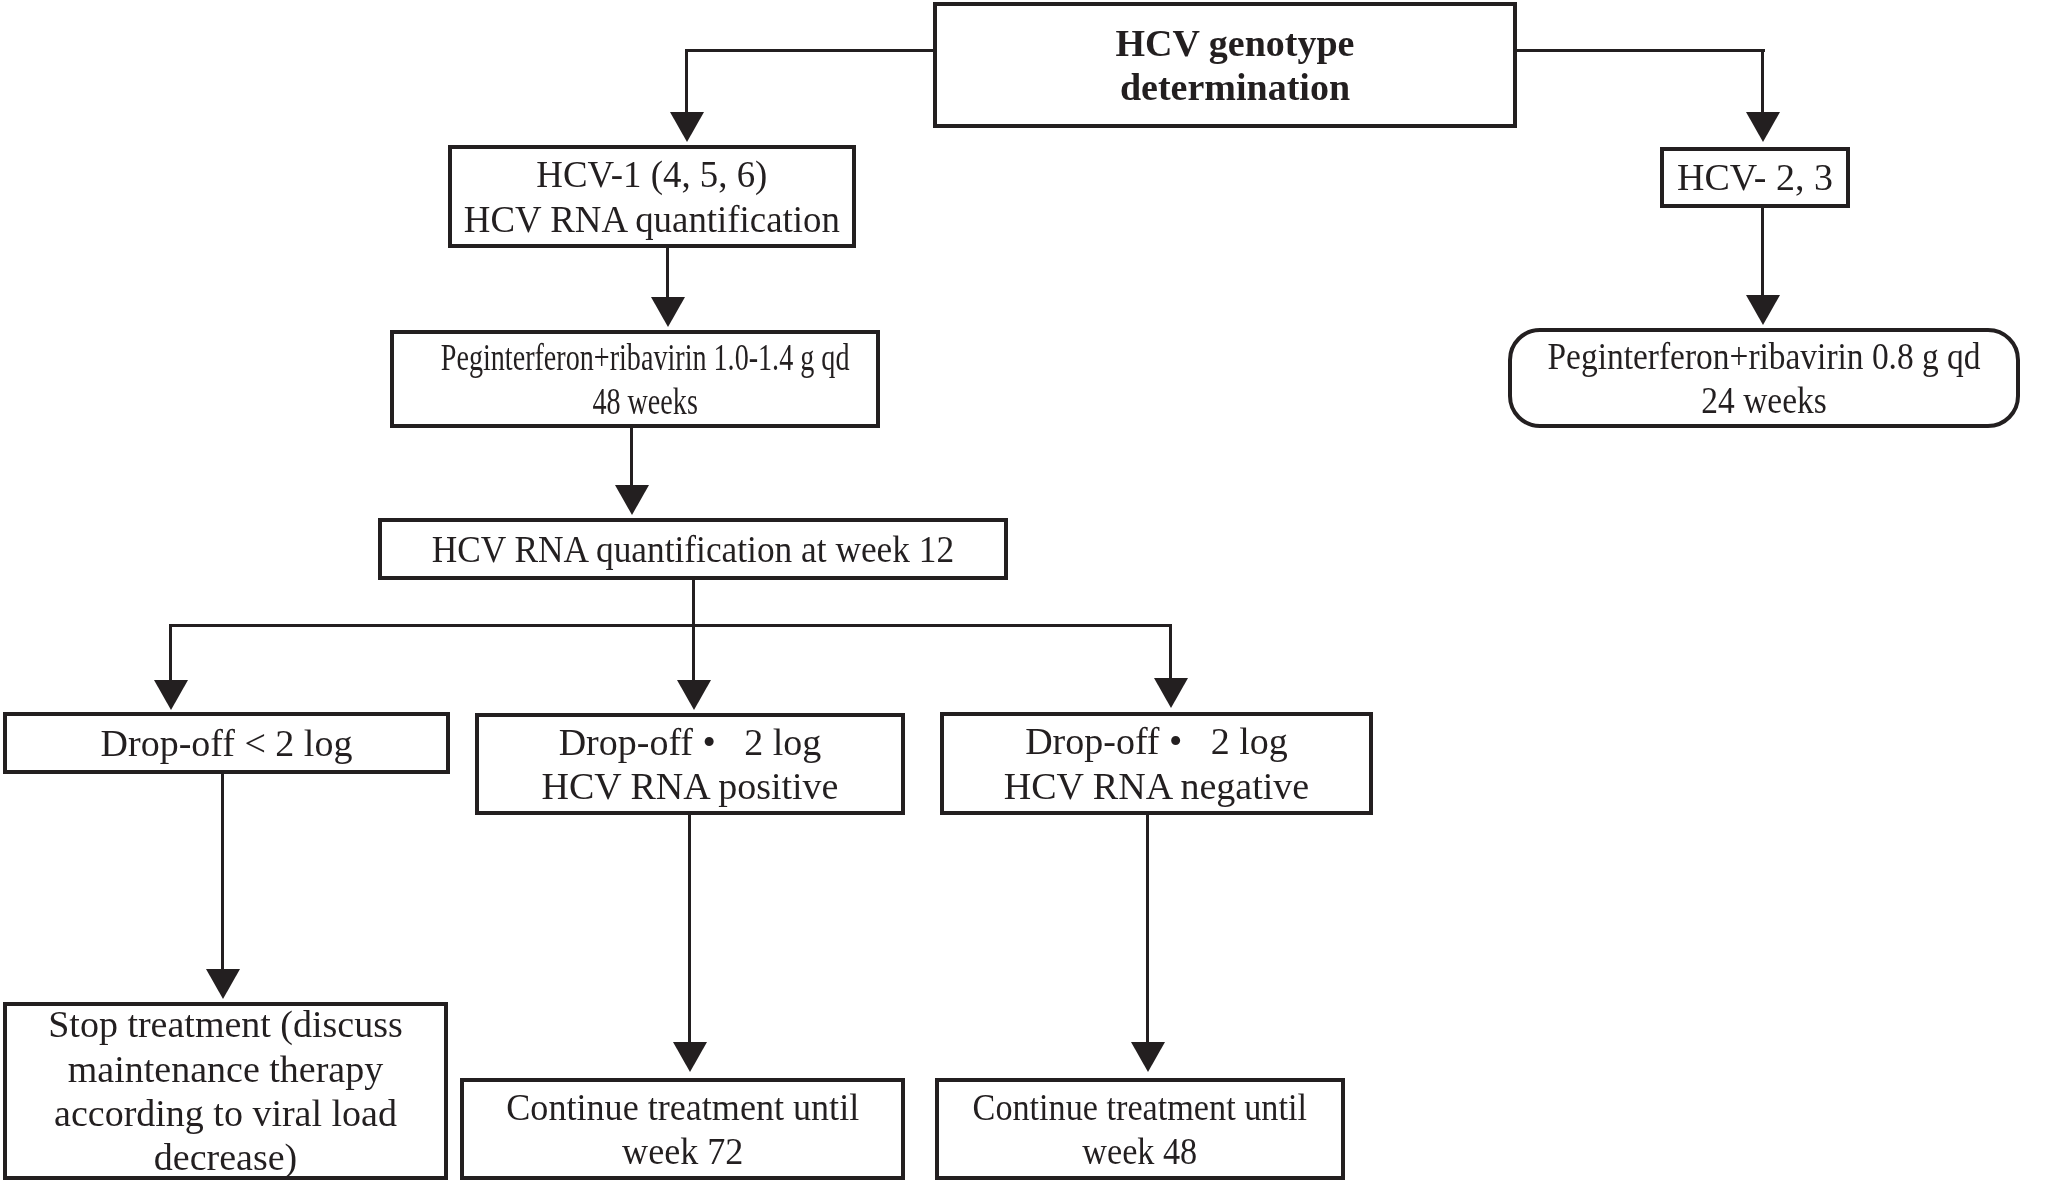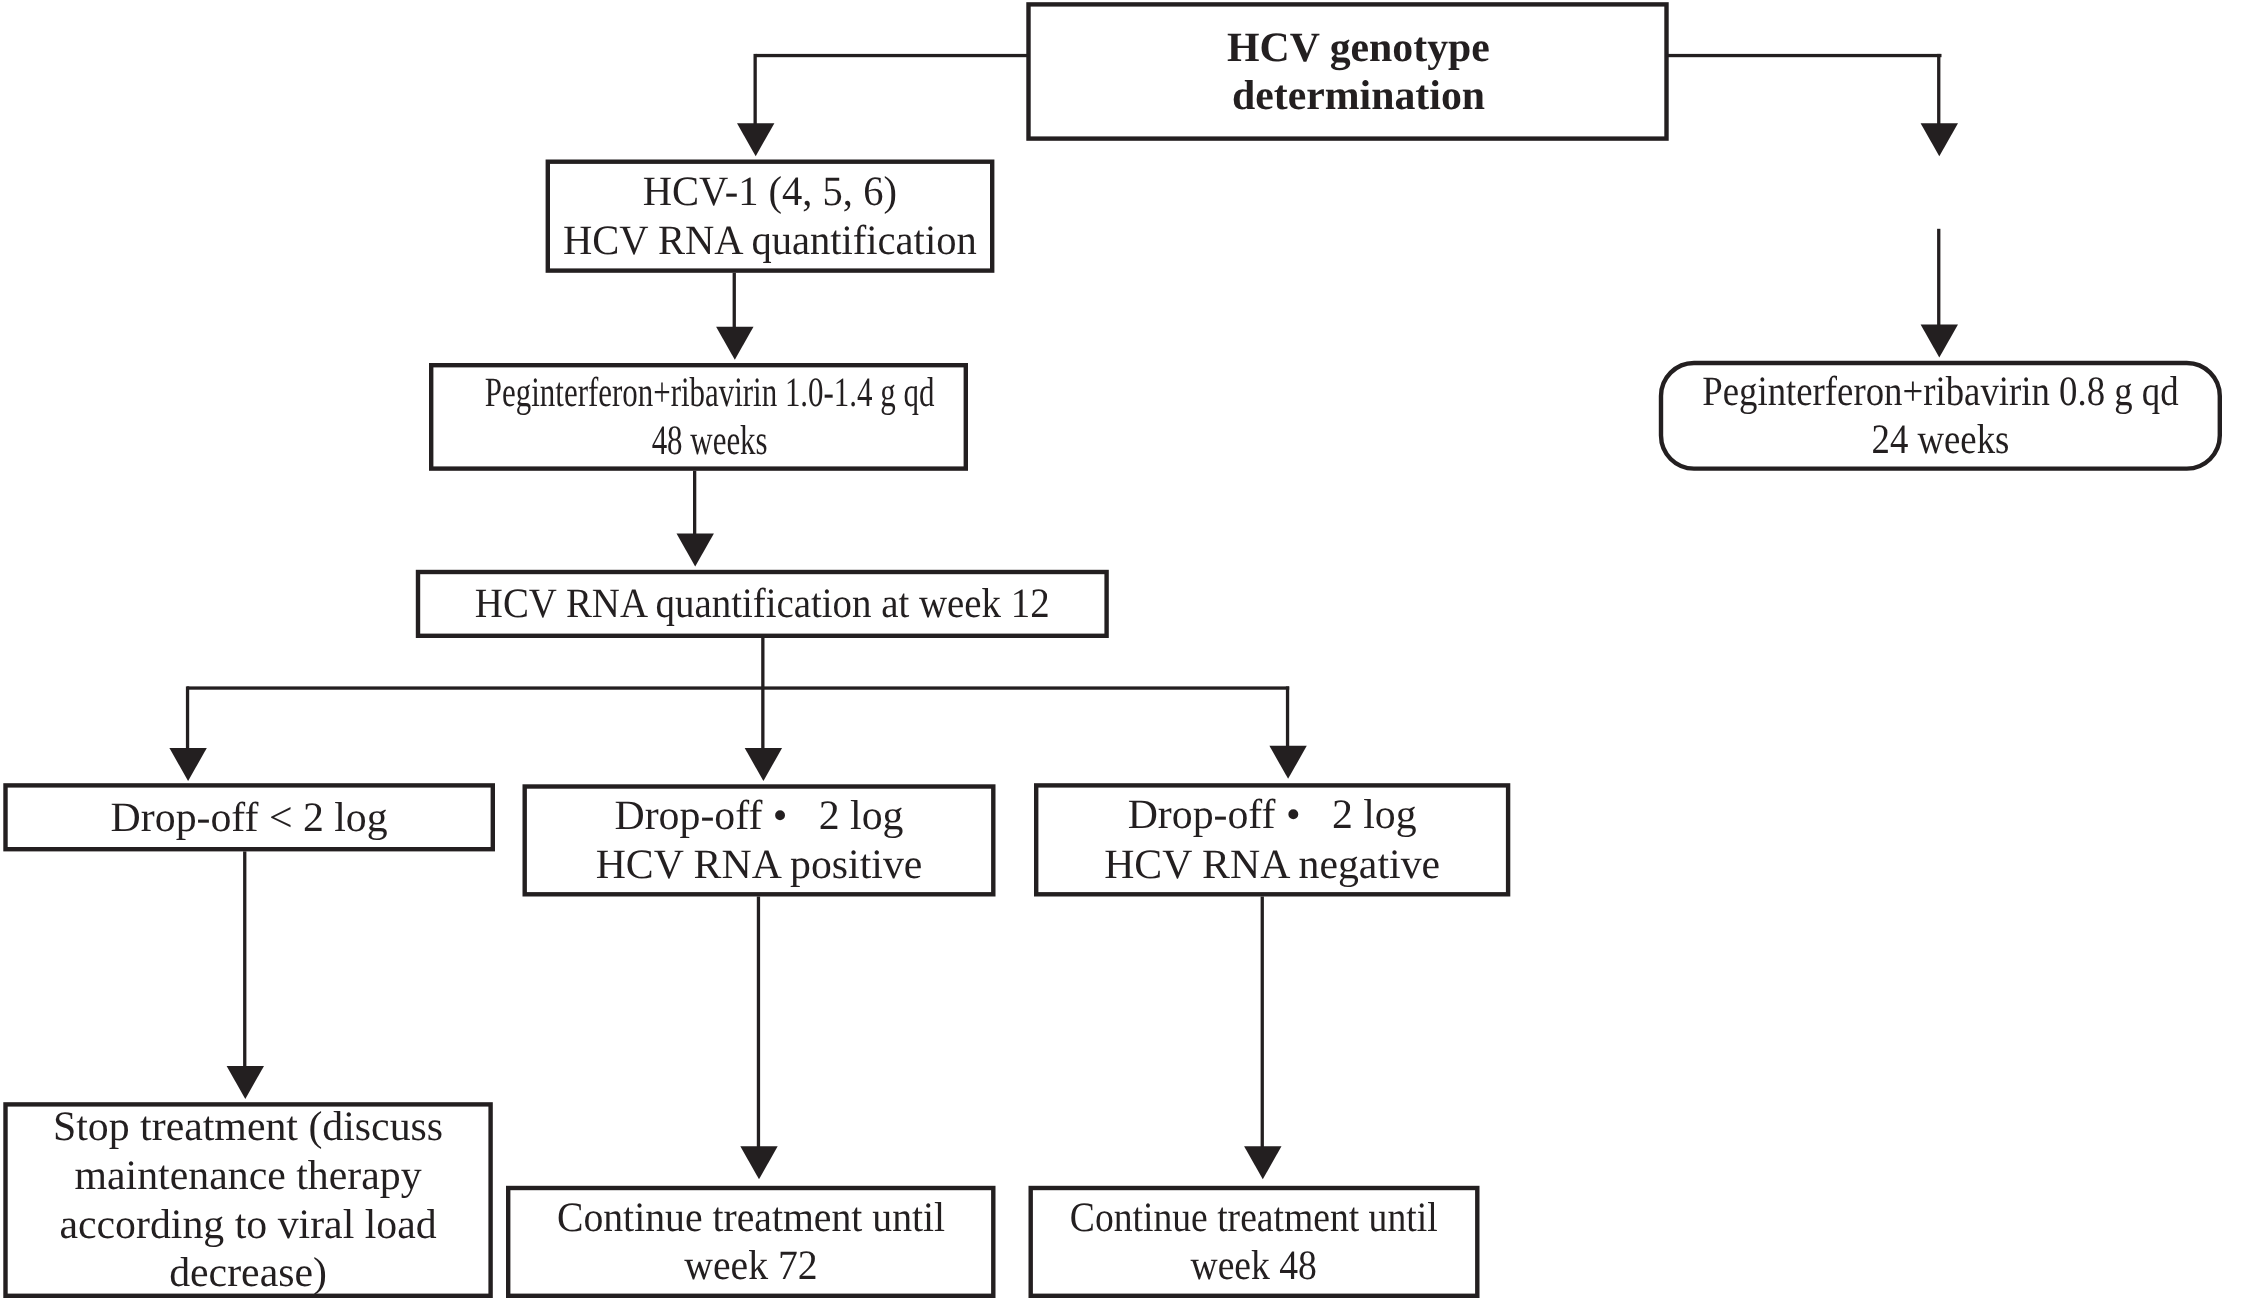--- a/index.html
+++ b/index.html
@@ -53,25 +53,28 @@
 </head>
 <body>
 
 <div class="stage">
 
   <div class="node" style="left:933px; top:2px; width:584px; height:126px;padding-left:20px;">
     <span class="txt bold">HCV genotype
 determination</span>
   </div>
 
-  <div class="node" style="left:496px; top:145px; width:408px; height:103px;">
+  <div class="node" style="left:448px; top:145px; width:408px; height:103px;">
     <span class="txt sx97">HCV-1 (4, 5, 6)
 HCV RNA quantification</span>
   </div>
 
+  <div class="node" style="left:1660px; top:147px; width:190px; height:61px;">
+    <span class="txt">HCV- 2, 3</span>
+  </div>
 
   <div class="node" style="left:390px; top:330px; width:490px; height:98px;padding-left:20px;">
     <span class="txt sx74">Peginterferon+ribavirin 1.0-1.4 g qd
 48 weeks</span>
   </div>
 
   <div class="node" style="left:1508px; top:328px; width:512px; height:100px;border-radius:32px;">
     <span class="txt sx88">Peginterferon+ribavirin 0.8 g qd
 24 weeks</span>
   </div>

